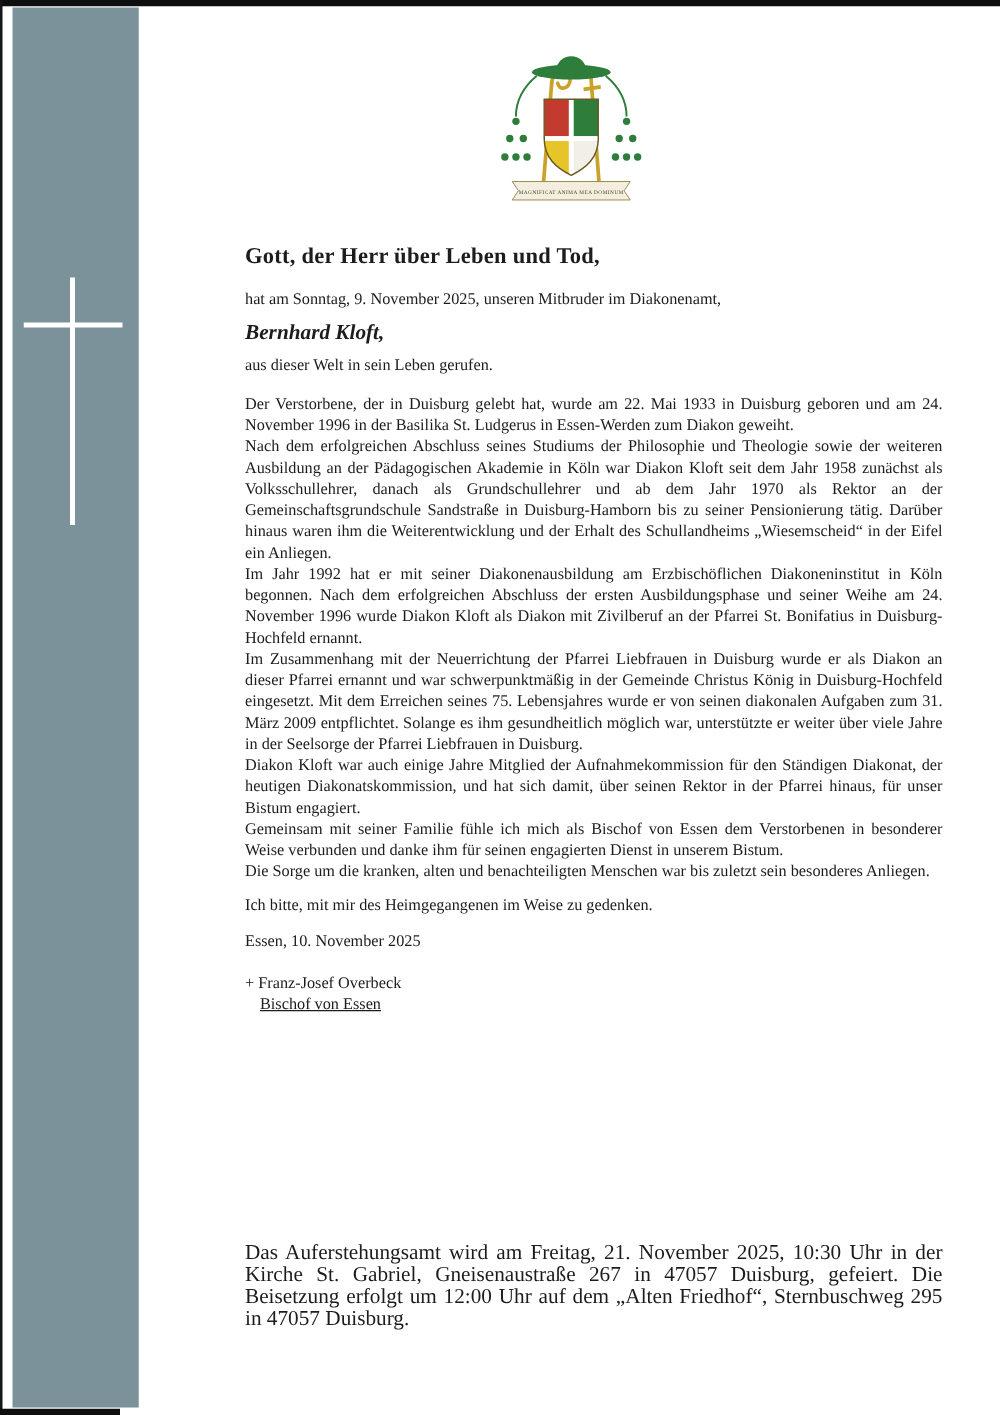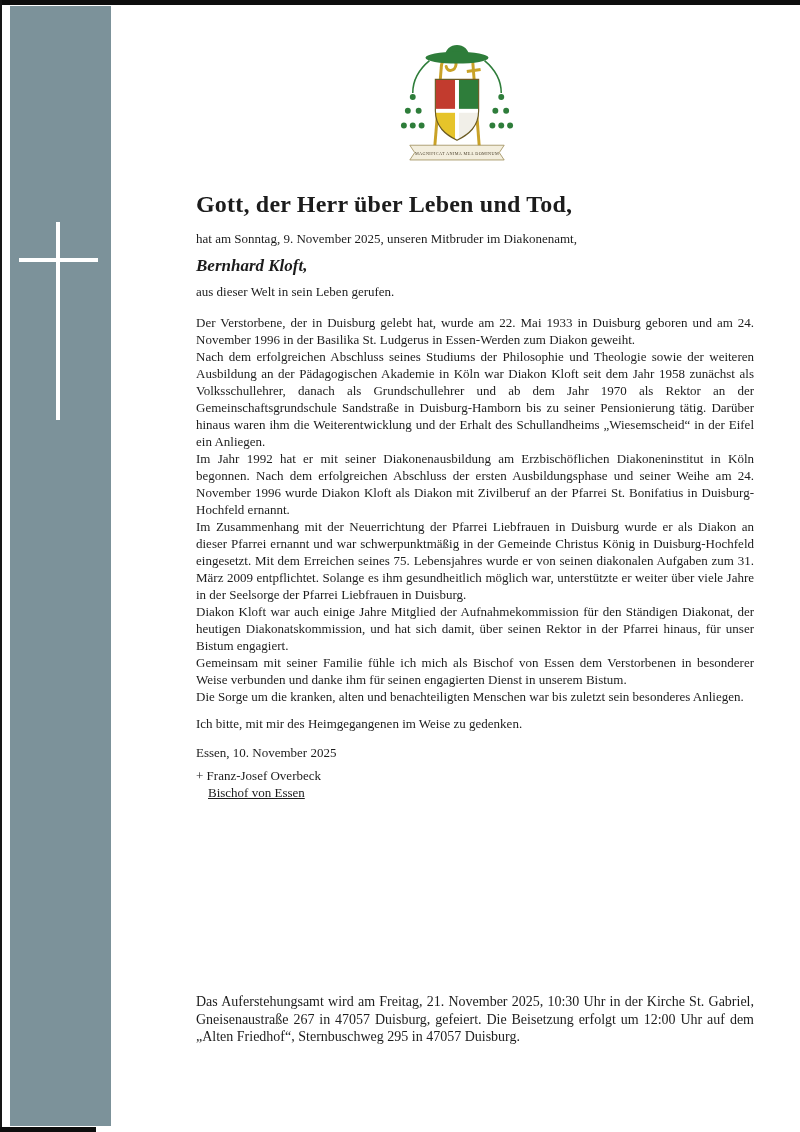--- a/index.html
+++ b/index.html
@@ -22,34 +22,34 @@
   }
   .cross-v { position:absolute; left:46px; top:216px; width:4px; height:198px; background:#ffffff; }
   .cross-h { position:absolute; left:9px;  top:252px; width:79px; height:4px;  background:#ffffff; }
 
   .crest { position:absolute; left:398px; top:34px; width:118px; height:132px; }
 
   .letter {
     position:absolute; left:196px; top:192px; width:558px;
     font-size:13px; line-height:17px;
   }
-  .heading { font-size:24px; font-weight:bold; line-height:24px; letter-spacing:0.2px; }
+  .heading { font-size:18px; font-weight:bold; line-height:24px; letter-spacing:0.2px; }
   .intro   { margin-top:14px; }
   .deceased-name { margin-top:8px; font-size:17px; font-weight:bold; line-height:21px;font-style:italic; }
   .called  { margin-top:7px; }
   p.body   { margin-top:0; text-align:justify; }
   p.body.first { margin-top:14px; }
   .closing { margin-top:10px; }
   .place-date { margin-top:12px; }
-  .signature { margin-top:6px; line-height:17px; }
+  .signature { margin-top:16px; line-height:17px; }
   .signature .sig-title { padding-left:12px;text-decoration:underline; }
 
   .footer-note {
     position:absolute; left:196px; top:993px; width:558px;
-    font-size:14px; line-height:17.5px; text-align:justify;
+    font-size:17px; line-height:17.5px; text-align:justify;
   }
 </style>
 </head>
 <body>
 
 <div class="edge-top"></div>
 <div class="edge-left"></div>
 <div class="edge-bl"></div>
 
 <div class="side-band">

